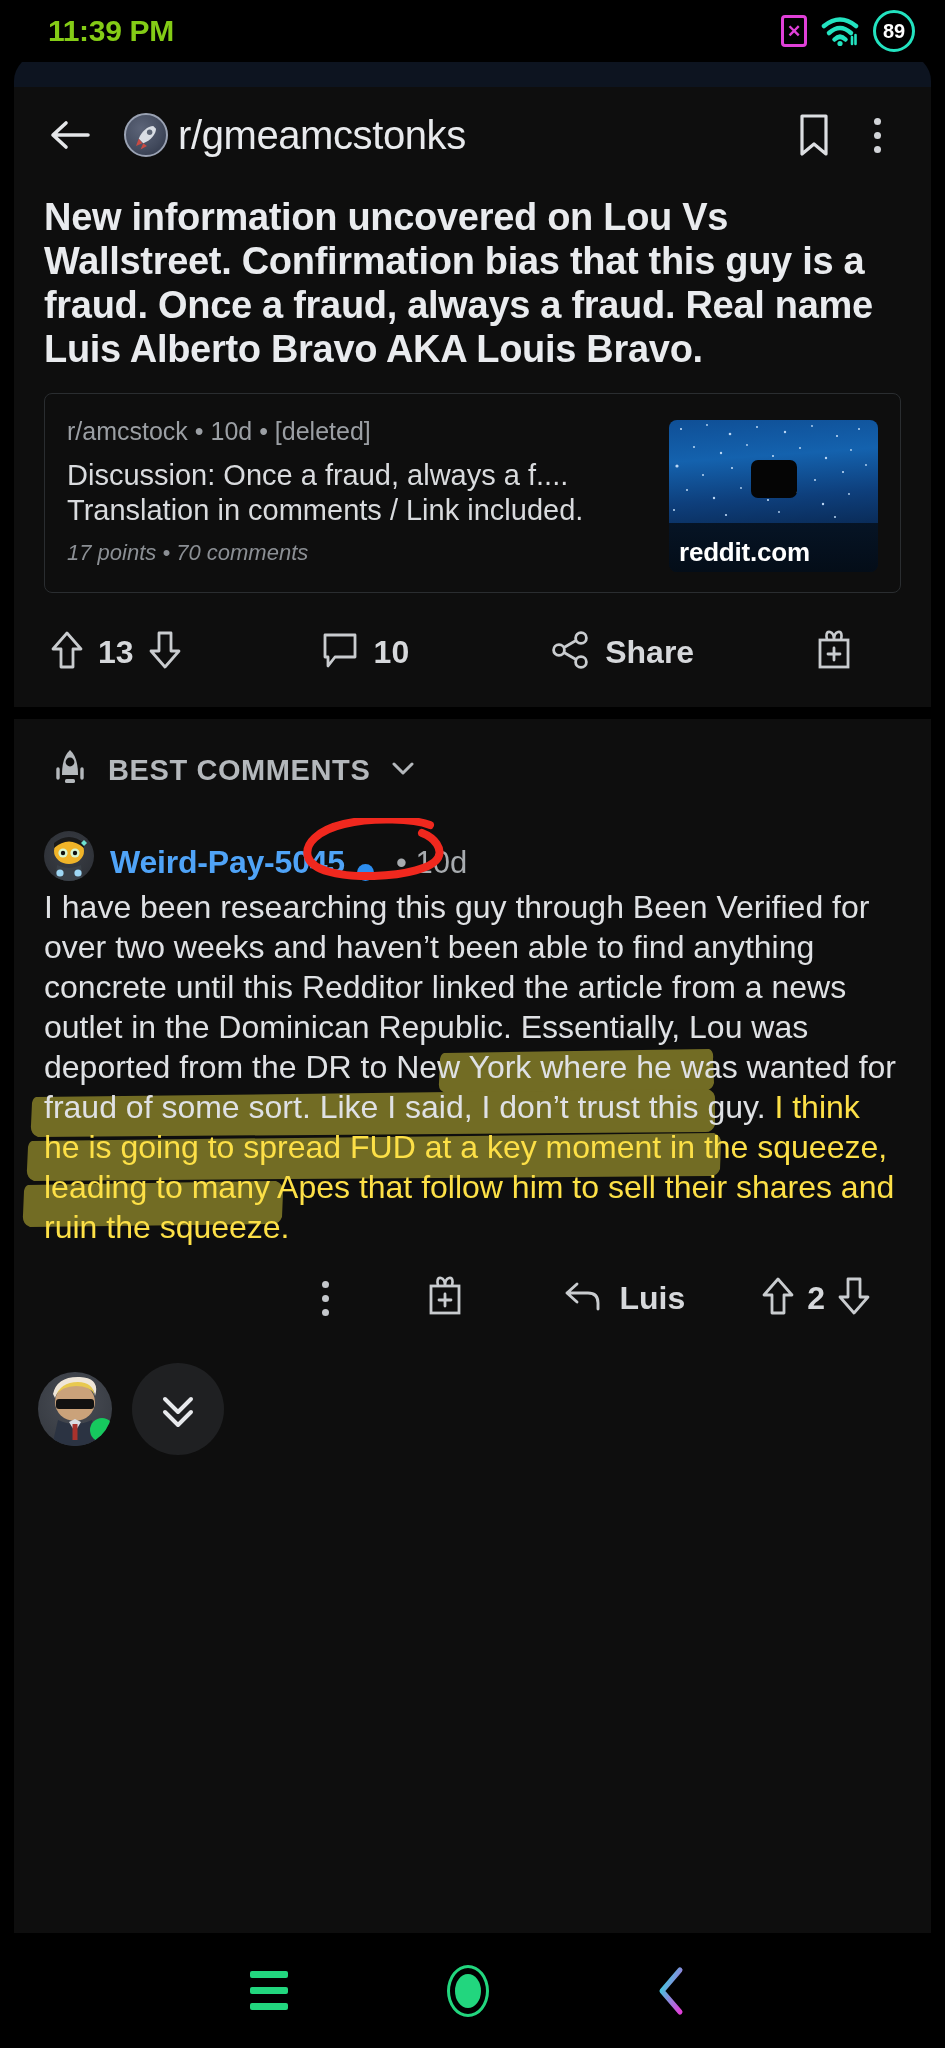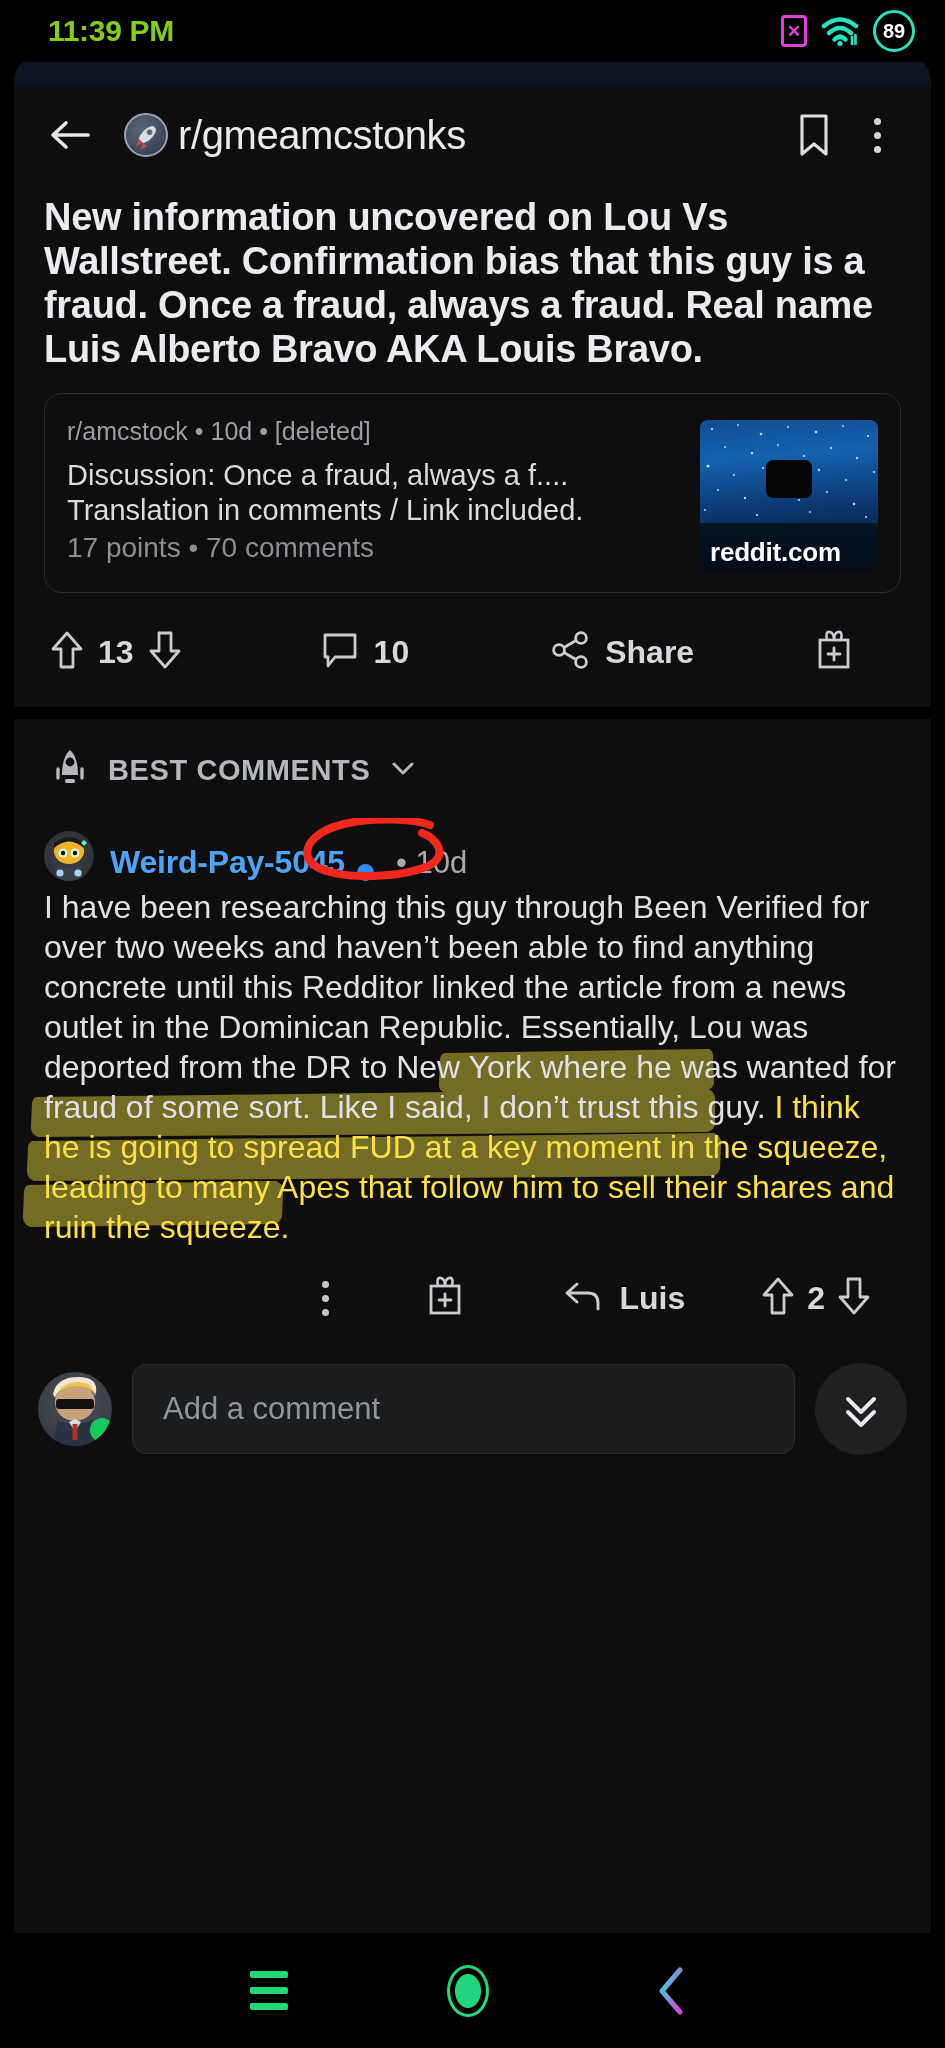--- a/index.html
+++ b/index.html
@@ -107,45 +107,46 @@
     color: #e9ebee;
     font-size: 38px;
     line-height: 44px;
     font-weight: bold;
     letter-spacing: -0.3px;
   }
 
   .xpost-card {
     margin-top: 22px;
     border: 1px solid #2a2d30;
-    border-radius: 18px;
+    border-radius: 8px;
     background: #0e0e0e;
     padding: 22px 22px 20px 22px;
     display: flex;
     gap: 16px;
   }
   .xpost-left { flex: 1; min-width: 0; }
   .xpost-meta {
     color: #9b9fa4;
     font-size: 25px;
     line-height: 30px;
   }
   .xpost-body {
     color: #d9dbde;
     font-size: 29px;
     line-height: 35px;
     margin-top: 12px;
   }
   .xpost-points {
     color: #8b8f94;
-    font-size: 28px;
-    margin-top: 4px;
+    font-size: 22px;
+    margin-top: 12px;
+    font-style: italic;
   }
   .thumb {
-    width: 178px; height: 152px;
+    width: 209px; height: 152px;
     border-radius: 8px;
     flex: none;
     overflow: hidden;
     position: relative;
     background: #08121f;
     align-self: flex-start;
     margin-top: 4px;
   }
   .thumb-sky {
     position: absolute; inset: 0 0 32% 0;
@@ -578,23 +579,20 @@
             <ellipse cx="37" cy="30" rx="20" ry="19" fill="#caa27a"></ellipse>
             <path d="M17 24 Q22 6 40 7 Q56 8 56 22 Q52 14 38 14 Q24 14 17 24 z" fill="#e8c94f"></path>
             <path d="M15 22 Q19 4 42 5 Q60 6 58 20 L57 24 Q55 10 40 10 Q22 10 17 26 z" fill="#efe6d8"></path>
             <rect x="18" y="27" width="38" height="10" rx="3" fill="#111"></rect>
             <path d="M20 48 Q37 56 54 48 L60 74 H14 z" fill="#2b3342"></path>
             <path d="M31 50 L37 60 L43 50 L37 47 z" fill="#d9dde3"></path>
             <rect x="34.5" y="52" width="5" height="16" fill="#a8322c"></rect>
           </svg>
           <div class="online-dot"></div>
         </div>
-        <div class="addbox">
-          <span>Add a comment</span>
-        </div>
         <div class="scroll-btn">
           <svg viewBox="0 0 52 52" width="52" height="52">
             <path d="M13 16 L26 29 L39 16 M13 29 L26 42 L39 29" stroke="#e7e9ec" stroke-width="4" fill="none" stroke-linecap="round" stroke-linejoin="round"></path>
           </svg>
         </div>
       </div>
 
     </div>
   </div>
 

